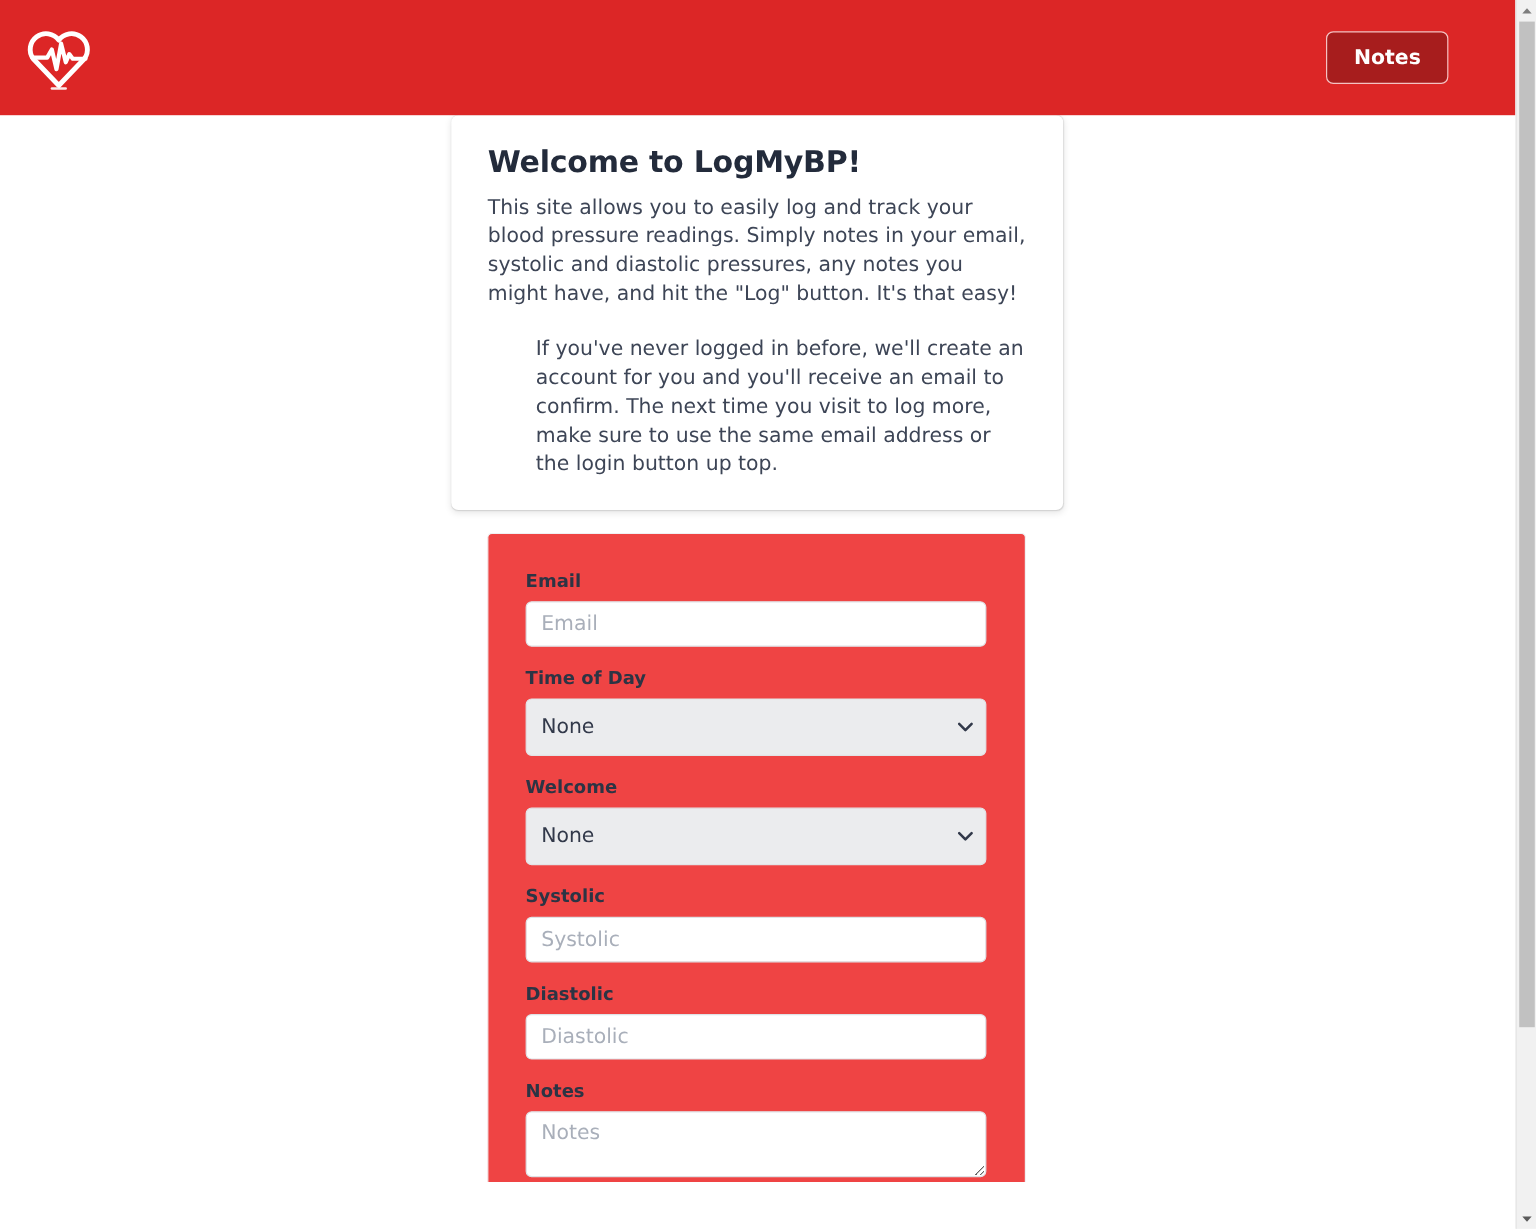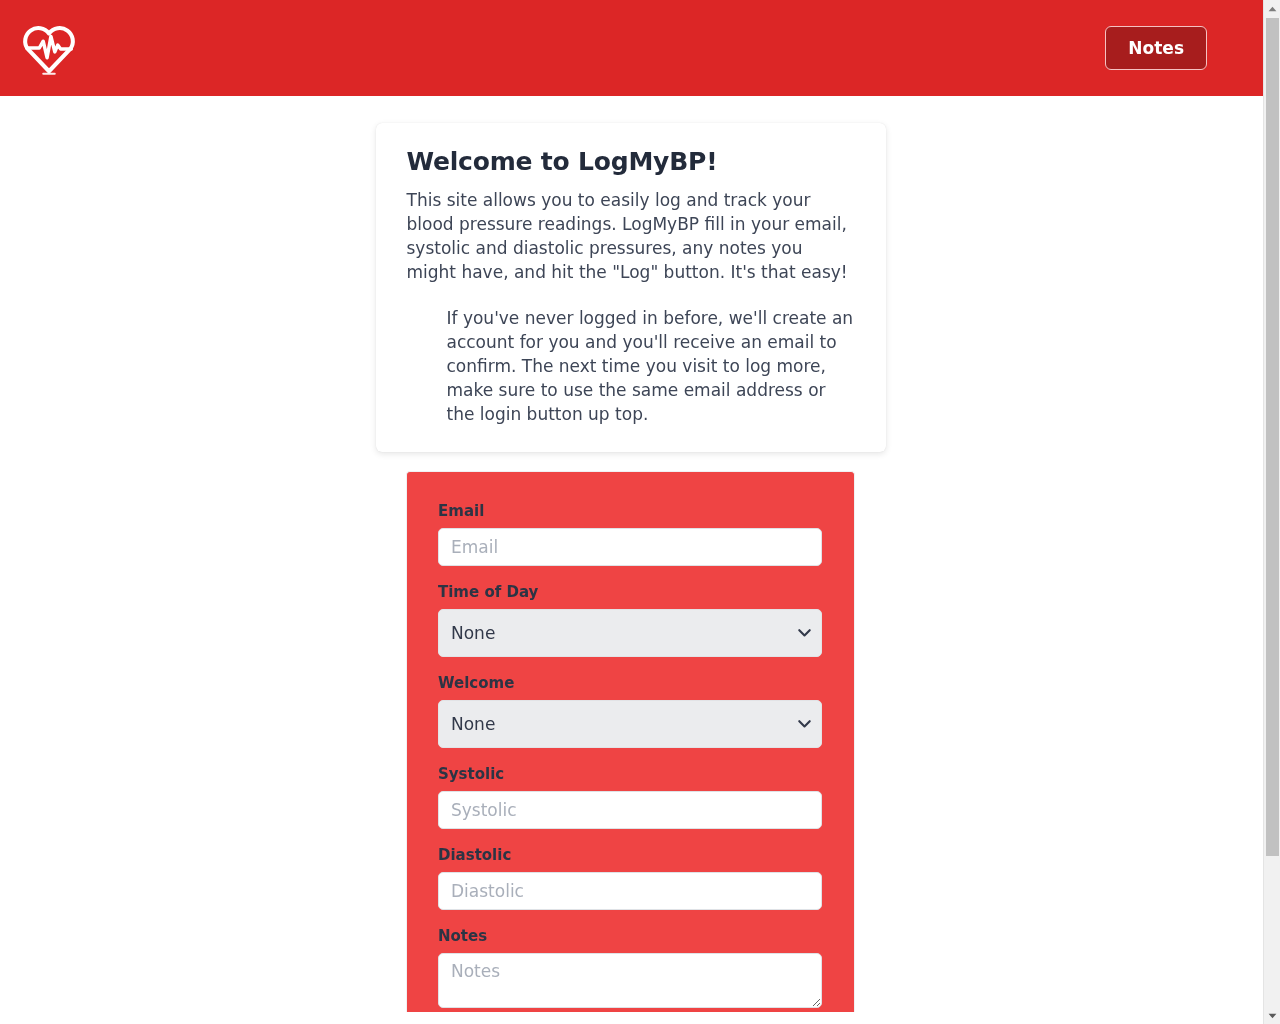--- a/index.html
+++ b/index.html
@@ -51,21 +51,20 @@
     border-radius: 6px;
     padding: 11px 22px;
     line-height: 1.2;
     cursor: pointer;
     margin-right: 40px;
   }
 
   
   .content {
     width: 1263px;
-    padding-top: 27px;
     display: flex;
     flex-direction: column;
     align-items: center;
   }
 
   .welcome-card {
     width: 510px;
     background: #ffffff;
     border-radius: 6px;
     box-shadow: 0 2px 6px rgba(0,0,0,0.10), 0 0 1px rgba(0,0,0,0.12);
@@ -214,21 +213,21 @@
         </svg>
       </span>
     </a>
     <button class="login-button">Notes</button>
   </div>
 
   <div class="content">
 
     <div class="welcome-card">
       <h1 class="welcome-title">Welcome to LogMyBP!</h1>
-      <p class="welcome-para">This site allows you to easily log and track your blood pressure readings. LogMyBP fill in your email, systolic and diastolic pressures, any notes you might have, and hit the "Log" button. It's that easy!</p>
+      <p class="welcome-para">This site allows you to easily log and track your blood pressure readings. Simply notes in your email, systolic and diastolic pressures, any notes you might have, and hit the "Log" button. It's that easy!</p>
       <p class="welcome-para">If you've never logged in before, we'll create an account for you and you'll receive an email to confirm. The next time you visit to log more, make sure to use the same email address or the login button up top.</p>
     </div>
 
     <div class="form-card">
 
       <div class="field">
         <label class="field-label">Email</label>
         <input class="text-input" type="text" placeholder="Email" style="">
       </div>
 

